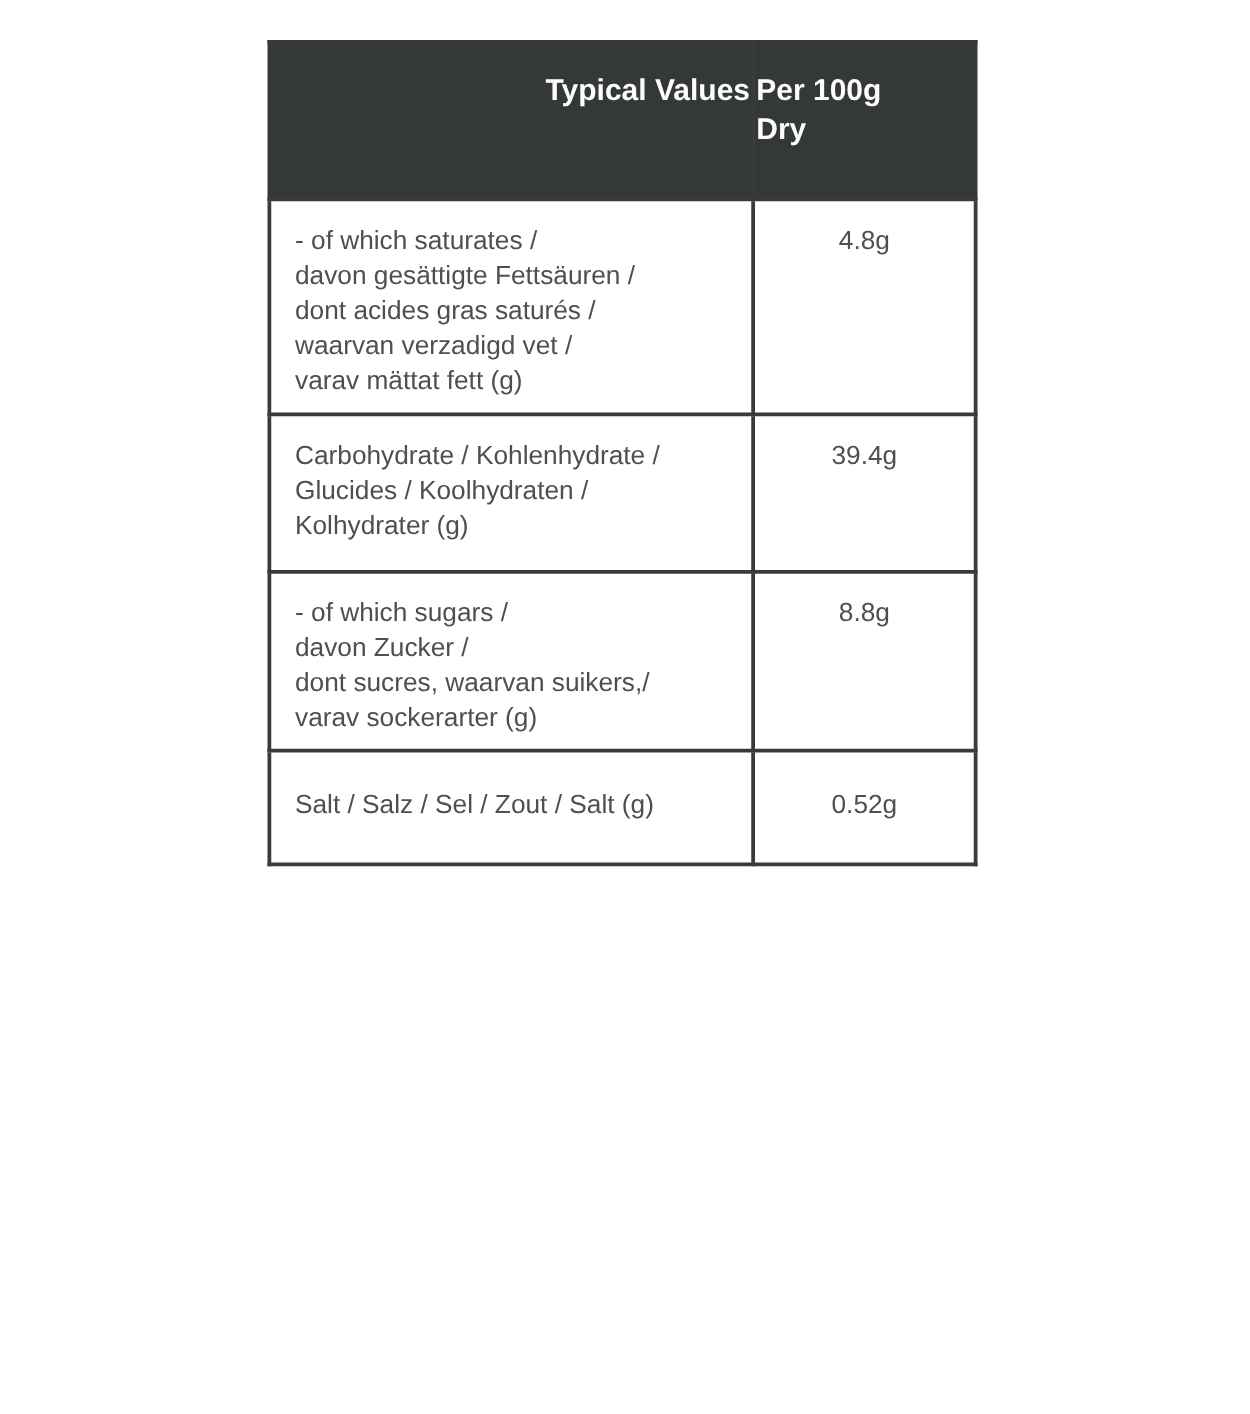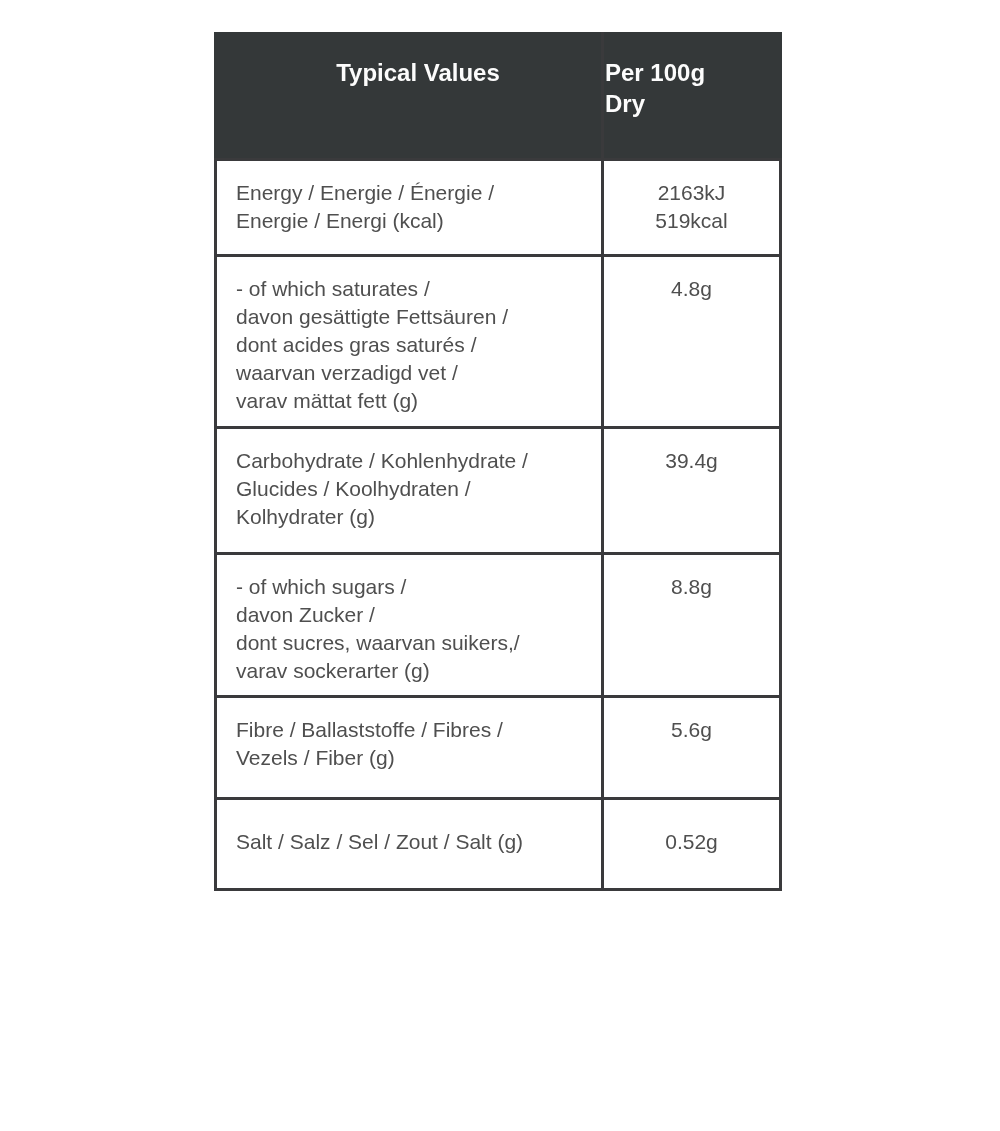--- a/index.html
+++ b/index.html
@@ -30,21 +30,21 @@
   
   .header-row{height:126px;}
   .header-row th{
     background:var(--header-bg);
     color:var(--header-text);
     border-color:var(--header-bg) var(--border) var(--border) var(--border);
     font-size:24px;font-weight:bold;line-height:31px;
     padding-top:22px;
     border-top-color:var(--header-bg);
   }
-  .header-row th.col-label{text-align:center;padding-left:19px;border-left-color:var(--header-bg);}
+  .header-row th.col-label{text-align:right;padding-left:19px;border-left-color:var(--header-bg);}
   .header-row th.col-value{text-align:left;border-right-color:var(--header-bg);}
   
   .cell-label{
     color:var(--body-text);
     font-size:21px;line-height:28px;
     padding:18px 10px 10px 19px;
     text-align:left;
   }
   .cell-value{
     color:var(--body-text);
@@ -72,26 +72,20 @@
     <col style="width:178px">
   </colgroup>
   <thead>
     <tr class="header-row">
       <th class="col-label">Typical Values</th>
       <th class="col-value">Per 100g
 Dry</th>
     </tr>
   </thead>
   <tbody>
-    <tr class="row-energy">
-      <td class="cell-label">Energy / Energie / Énergie /
-Energie / Energi (kcal)</td>
-      <td class="cell-value">2163kJ
-519kcal</td>
-    </tr>
     <tr class="row-saturates">
       <td class="cell-label">- of which saturates /
 davon gesättigte Fettsäuren /
 dont acides gras saturés /
 waarvan verzadigd vet /
 varav mättat fett (g)</td>
       <td class="cell-value">4.8g</td>
     </tr>
     <tr class="row-carbohydrate">
       <td class="cell-label">Carbohydrate / Kohlenhydrate /
@@ -99,23 +93,18 @@
 Kolhydrater (g)</td>
       <td class="cell-value">39.4g</td>
     </tr>
     <tr class="row-sugars">
       <td class="cell-label">- of which sugars /
 davon Zucker /
 dont sucres, waarvan suikers,/
 varav sockerarter (g)</td>
       <td class="cell-value">8.8g</td>
     </tr>
-    <tr class="row-fibre">
-      <td class="cell-label">Fibre / Ballaststoffe / Fibres /
-Vezels / Fiber (g)</td>
-      <td class="cell-value">5.6g</td>
-    </tr>
     <tr class="row-salt">
       <td class="cell-label">Salt / Salz / Sel / Zout / Salt (g)</td>
       <td class="cell-value">0.52g</td>
     </tr>
   </tbody>
 </table>
 
 </body></html>

